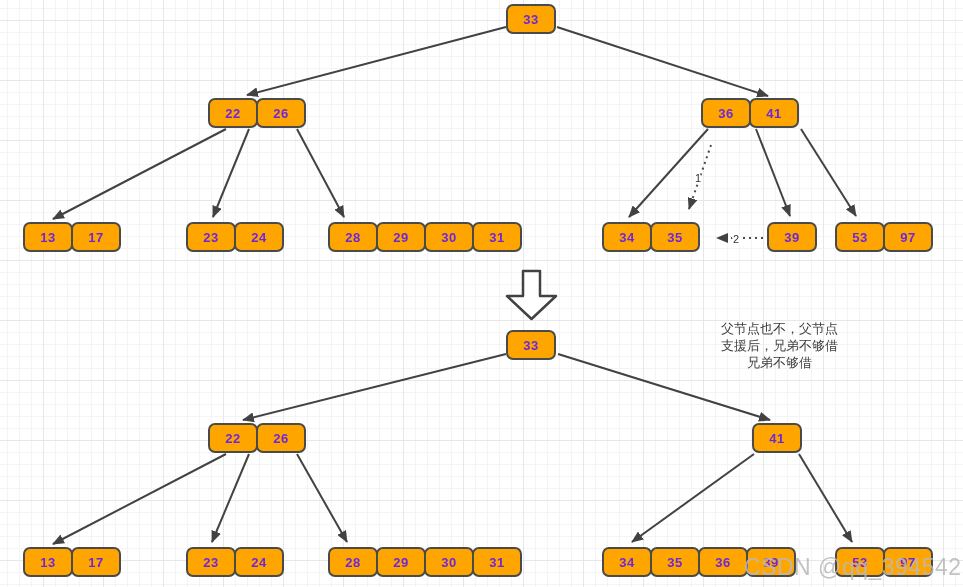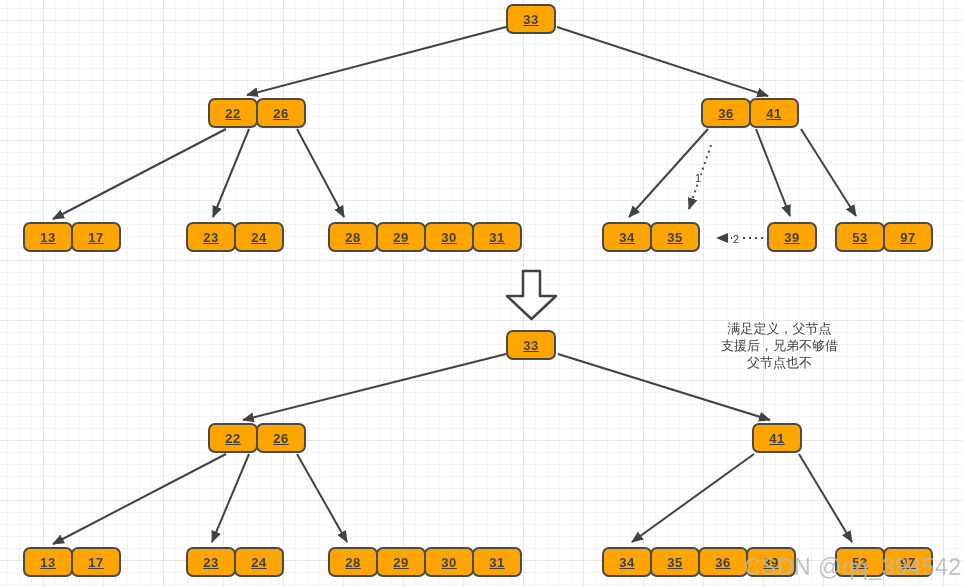--- a/index.html
+++ b/index.html
@@ -16,23 +16,23 @@
       #ffffff;
   }
   svg.edges{position:absolute;left:0;top:0;z-index:1;}
   .node{position:absolute;display:flex;z-index:2;}
   .cell{
     box-sizing:border-box;
     width:50px;height:30px;
     background:#FFA500;
     border:2px solid #4A4A4A;
     border-radius:7px;
-    color:#404040;
+    color:#6d28d9;
     font-size:13px;font-weight:bold;letter-spacing:.5px;
-    display:flex;align-items:center;justify-content:center;text-decoration:underline;
+    display:flex;align-items:center;justify-content:center;
   }
   .cell + .cell{margin-left:-2px;}
   .annotation{
     position:absolute;left:697px;top:320px;width:165px;z-index:3;
     text-align:center;font-size:13px;line-height:17px;color:#3d3d3d;
   }
   .annotation span{display:block;}
   .watermark{
     position:absolute;left:744px;top:554px;z-index:4;
     font-size:23px;color:#b9b9b9;opacity:.85;letter-spacing:.5px;
@@ -158,20 +158,20 @@
     <div class="cell">36</div>
     <div class="cell">39</div>
   </div>
 
   <div class="node" style="left:835px;top:547px">
     <div class="cell">53</div>
     <div class="cell">97</div>
   </div>
 
   <div class="annotation">
-    <span>满足定义，父节点</span>
+    <span>父节点也不，父节点</span>
     <span>支援后，兄弟不够借</span>
-    <span>父节点也不</span>
+    <span>兄弟不够借</span>
   </div>
 
   <div class="watermark">CSDN @qq_39454212</div>
 
 </div>
 
 </body></html>

